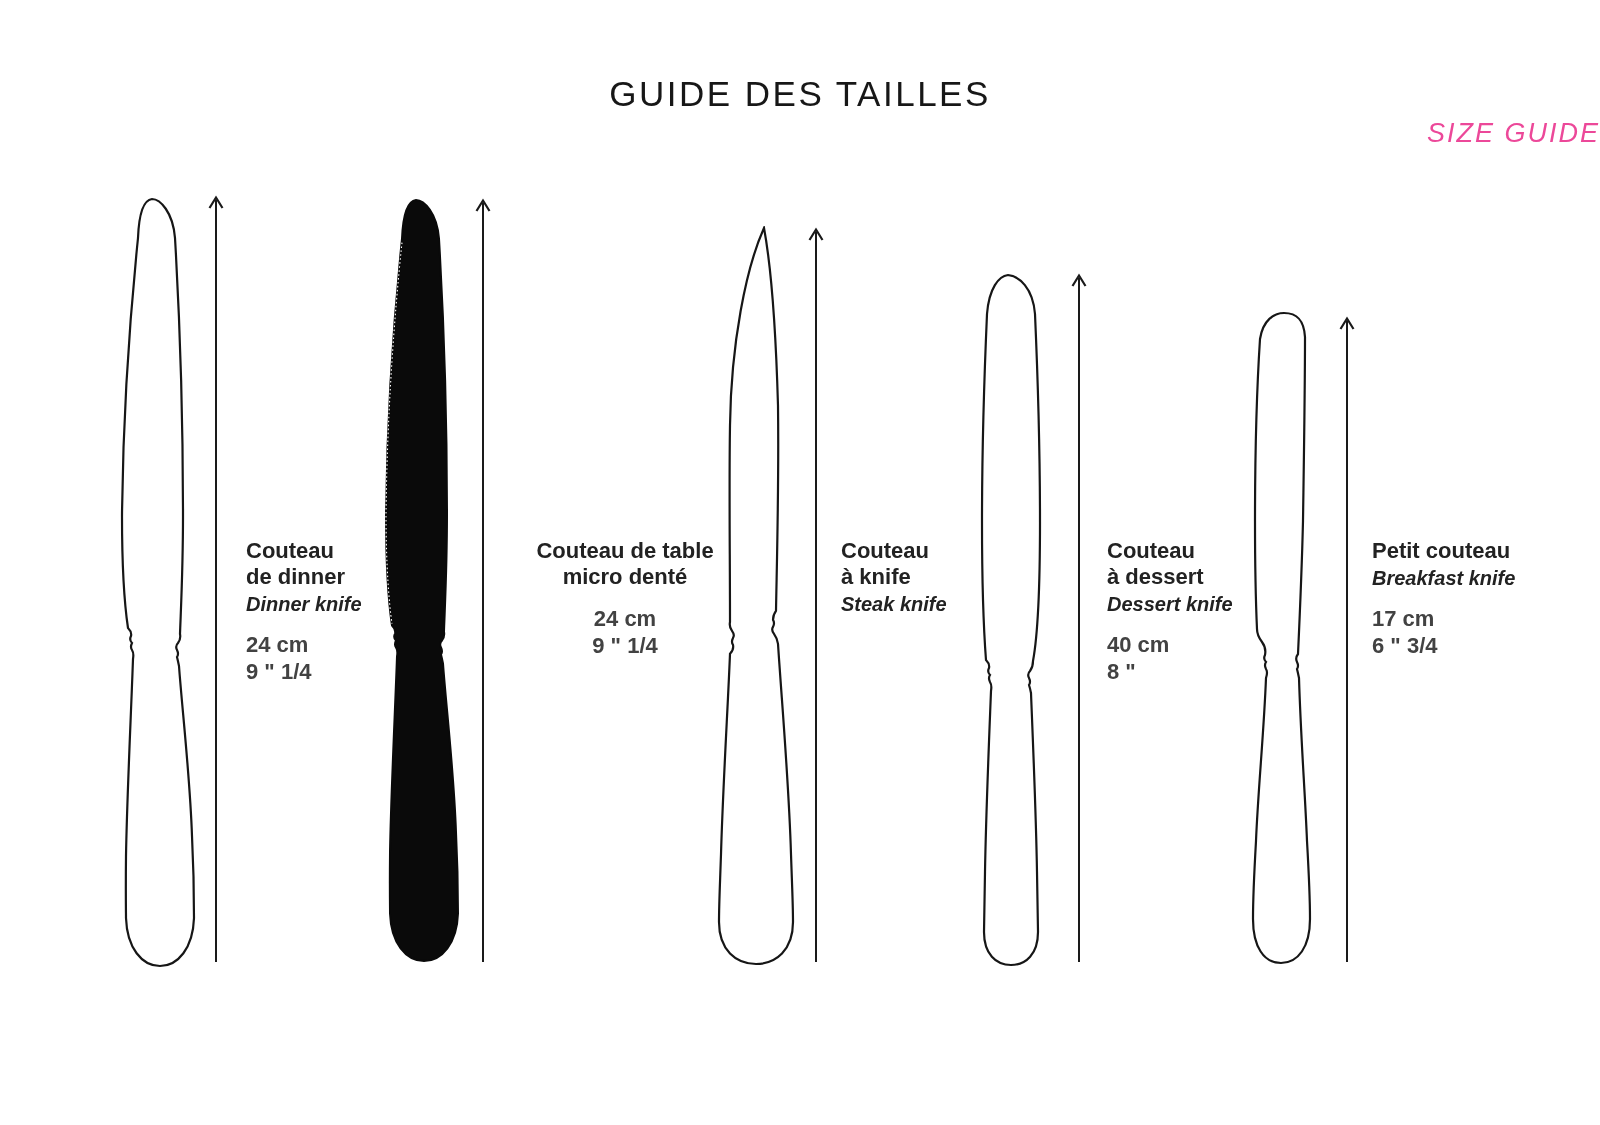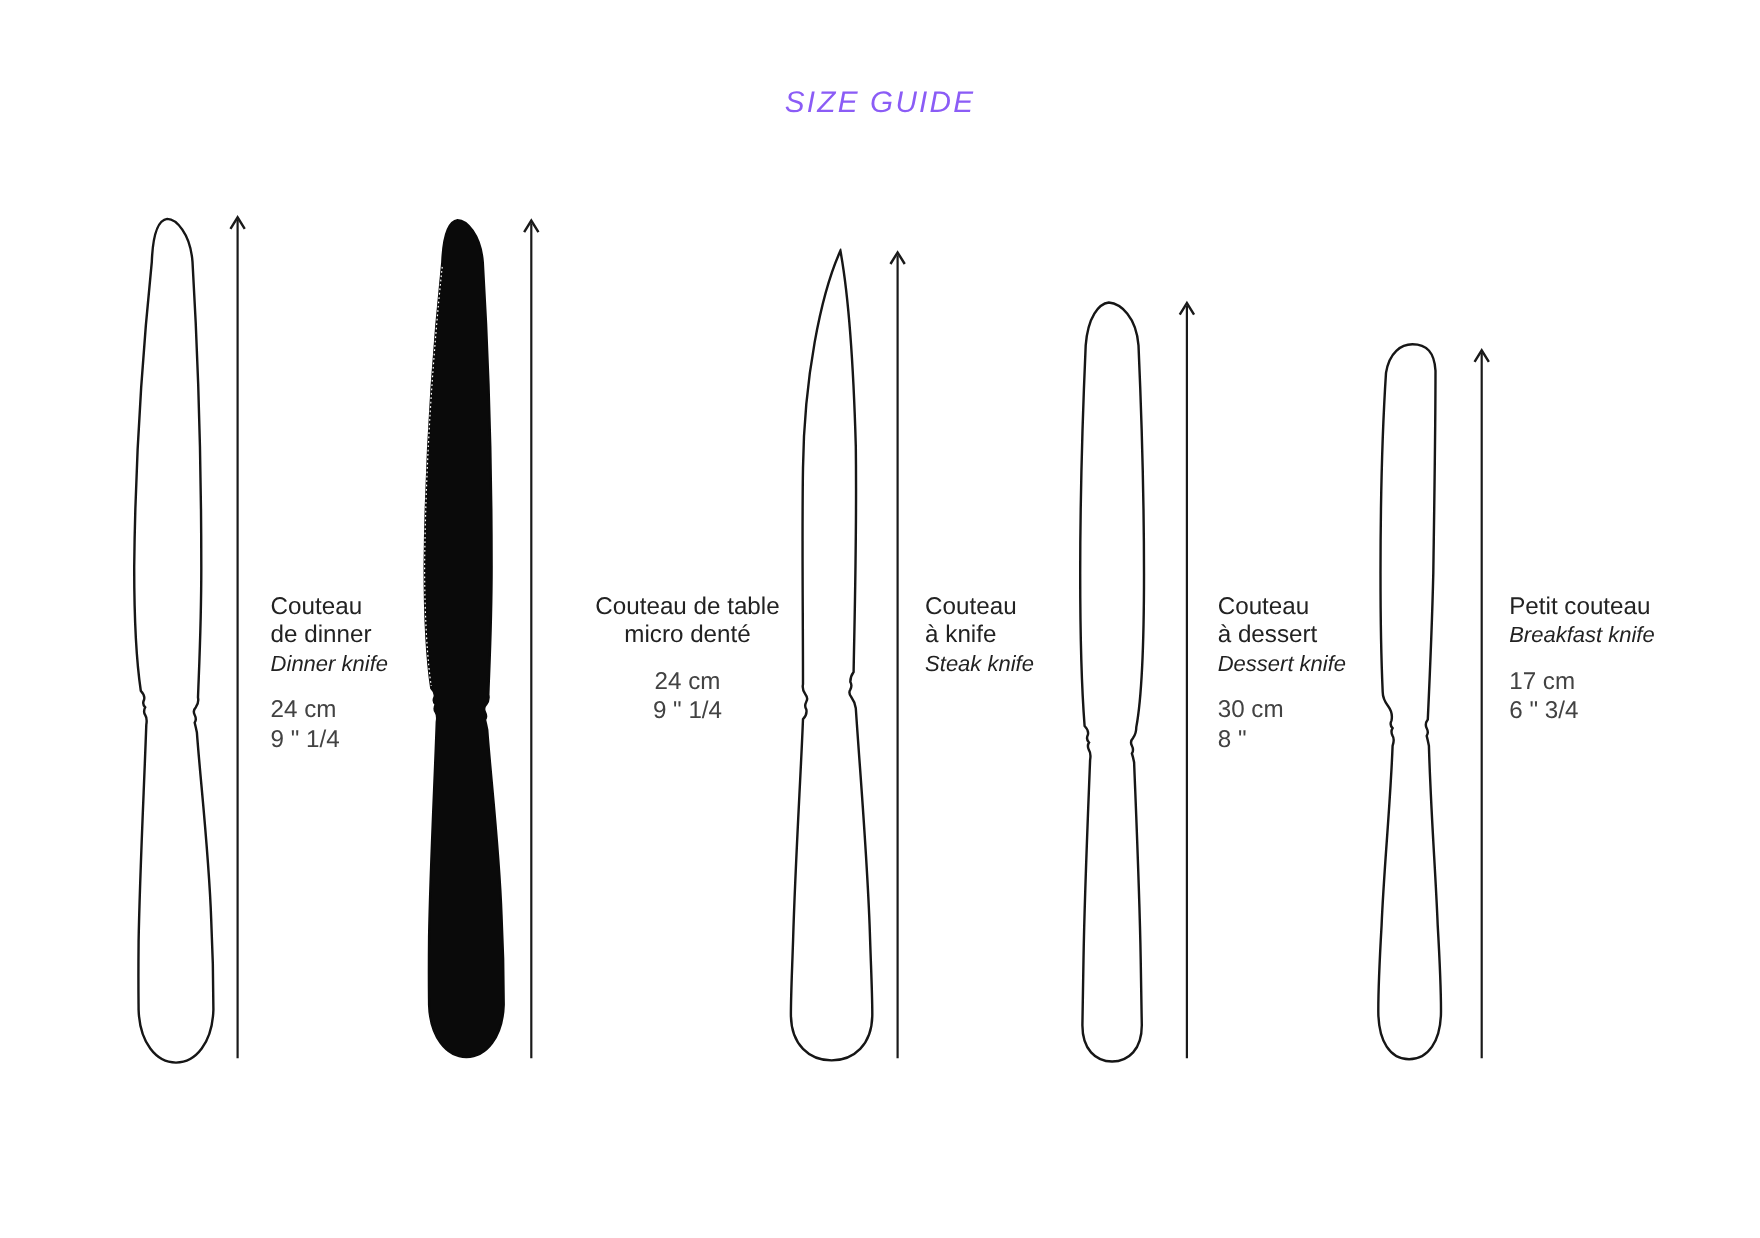--- a/index.html
+++ b/index.html
@@ -3,36 +3,37 @@
 <meta charset="utf-8">
 <title>Size Guide</title>
 <style>
   html,body{margin:0;padding:0;background:#ffffff;}
   .canvas{
     position:relative;width:1600px;height:1125px;background:#ffffff;overflow:hidden;
     font-family:"Liberation Sans",sans-serif;color:#1f1f1f;
   }
   .title-block{position:absolute;top:74px;left:0;width:100%;text-align:center;}
   .title-main{font-size:35px;line-height:40px;letter-spacing:2.5px;font-weight:500;color:#171717;}
-  .title-sub{font-size:27px;line-height:32px;letter-spacing:2px;font-style:italic;font-weight:500;color:#8b5cf6;margin-top:3px;}
-  .group{position:absolute;inset:0;pointer-events:none;}
+  .title-sub{font-size:27px;line-height:32px;letter-spacing:2px;font-style:italic;font-weight:500;color:#ec4899;margin-top:3px;text-align:right;}
+  .group{position:absolute;inset:0;pointer-events:none;font-weight:bold;}
   .knife,.arrow{position:absolute;}
   .label{position:absolute;width:230px;}
   .fr-line{font-size:22px;line-height:26px;color:#222222;}
   .en-block{margin-top:2px;}
   .en-line{font-size:20px;line-height:24px;font-style:italic;color:#222222;}
   .size-block{margin-top:15px;}
   .size-line{font-size:22px;line-height:27px;color:#424242;}
 </style>
 </head>
 <body>
 
 <div class="canvas">
 
   <div class="title-block">
+    <div class="title-main">GUIDE DES TAILLES</div>
     <div class="title-sub">SIZE GUIDE</div>
   </div>
 
   <div class="group">
     <svg class="knife" style="left:118px;top:196px;" width="80" height="772" viewBox="0 0 80 772" preserveAspectRatio="none">
       <path d="M 34 3 C 26 4, 21 16, 20 42
                C 12 120, 5 220, 4 320 C 4 372, 7 412, 10 432
                q 4 4, 3 8 q -2 4, 1 7 q -2 4, 0 7 q 2 3, 1 9
                C 13 520, 9 600, 8 660 C 7.6 700, 8 716, 8 722
                C 9 752, 24 770, 42 770 C 60 770, 75 752, 76 722
@@ -133,21 +134,21 @@
     </svg>
     <div class="label" style="left:1107px;top:538px;">
       <div class="fr-block">
         <div class="fr-line">Couteau</div>
         <div class="fr-line">à dessert</div>
       </div>
       <div class="en-block">
         <div class="en-line">Dessert knife</div>
       </div>
       <div class="size-block">
-        <div class="size-line">30 cm</div>
+        <div class="size-line">40 cm</div>
         <div class="size-line">8 "</div>
       </div>
     </div>
   </div>
 
   <div class="group">
     <svg class="knife" style="left:1246px;top:311px;" width="72" height="654" viewBox="0 0 72 654" preserveAspectRatio="none">
       <path d="M 38 2
                C 28 2, 17 9, 14 28 C 10 90, 9 150, 9 210 C 9 256, 10 296, 11 318
                C 11 324, 13 327, 16 331 C 19 335, 20 339, 19 344

